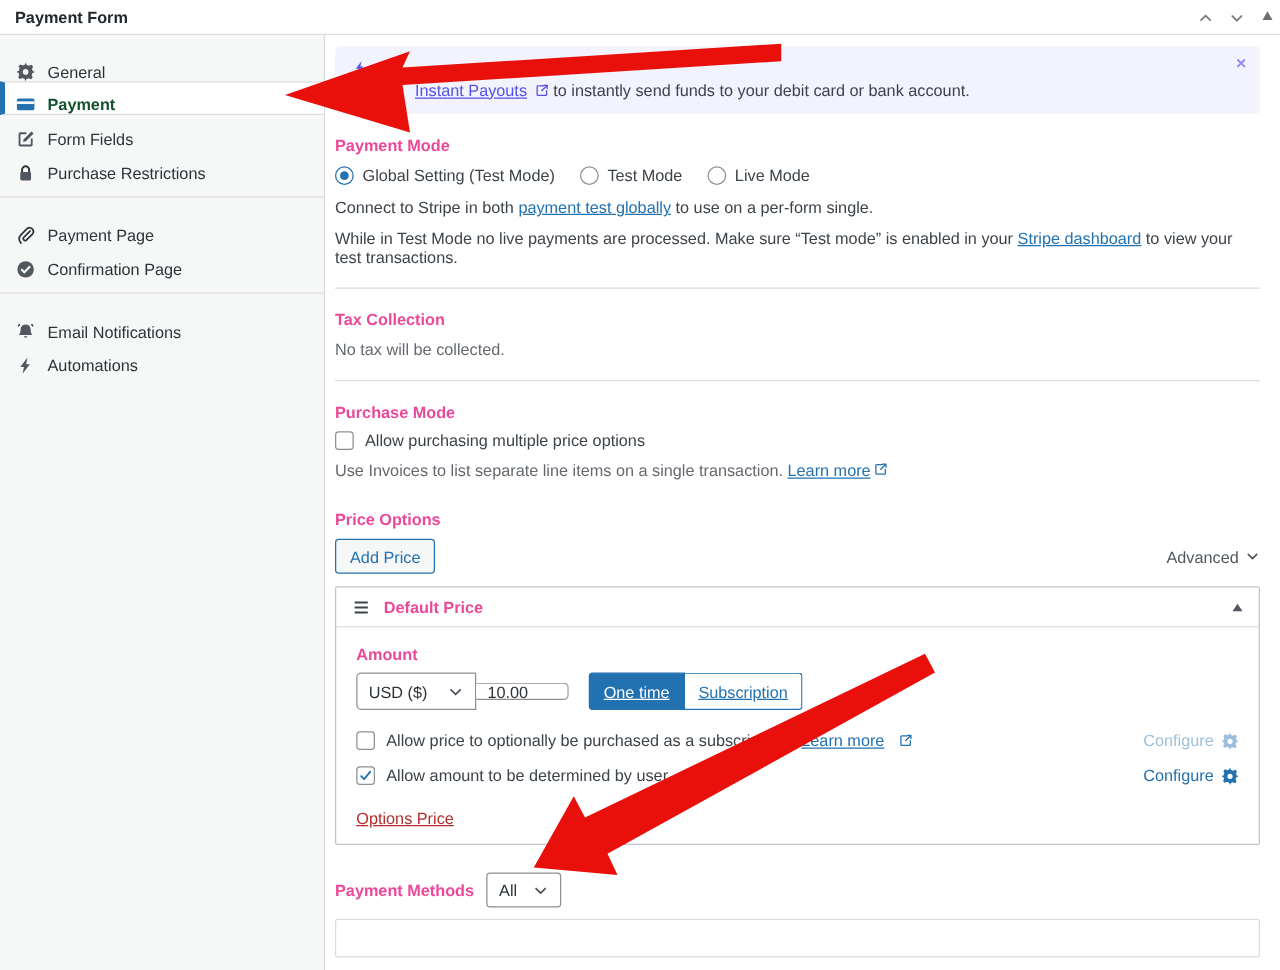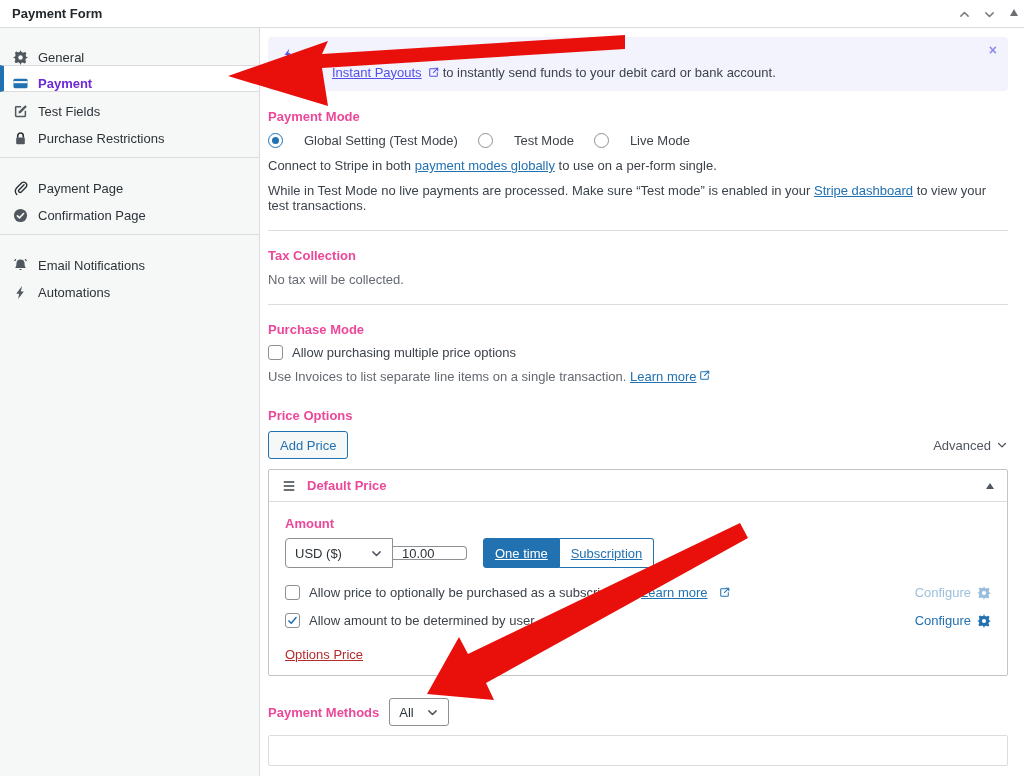--- a/index.html
+++ b/index.html
@@ -25,21 +25,21 @@
 
   
   .wrap { display:flex; height:748px; }
   .sidebar { width:260px; min-width:260px; background:#f6f7f7; border-right:1px solid #dcdcde;
              padding-top:10px; }
   .sitem { display:flex; align-items:flex-end; gap:10px; height:27px; padding:0 13px;
            color:#2c3338; cursor:pointer; }
   .sitem svg { width:15px; height:15px; fill:#50575e; flex:none; }
   .sitem.active { background:#fff; border-left:4px solid #2271b1; padding-left:9px;
                   border-top:1px solid #dcdcde; border-bottom:1px solid #dcdcde;
-                  color:#6d28d9; font-weight:700; }
+                  color:#14532d; font-weight:700; }
   .sitem.active svg { fill:#2271b1; }
   .sdiv { height:1px; background:#dcdcde; margin:11px 0; }
 
   .main { flex:1; padding:8px 16px 0 8px; position:relative; overflow:hidden; background:#fff; }
 
   
   .banner { background:#f3f3fe; border-radius:4px; padding:7px 14px 10px; position:relative;
             margin:1px 0 18px; }
   .banner-line1 { height:19px; display:flex; align-items:center; }
   .banner-line1 svg { width:12px; height:14px; fill:#5a54e8; }
@@ -50,21 +50,21 @@
                   font-size:14px; line-height:1; cursor:pointer; }
 
   .sec-label { font-weight:700; color:#ec4899; }
   .help { color:#646970; }
   hr.sep { border:none; border-top:1px solid #dcdcde; margin:17px 0; }
   .ext { display:inline-flex; width:11px; height:11px; color:#2271b1; margin-left:2px; }
   .ext svg { width:11px; height:11px; }
 
   
   .radio-row { display:flex; align-items:center; gap:20px; margin-top:9px; }
-  .radio { display:flex; align-items:center; gap:21px; cursor:pointer; }
+  .radio { display:flex; align-items:center; gap:7px; cursor:pointer; }
   .rdot { width:15px; height:15px; border-radius:50%; border:1px solid #8c8f94; background:#fff;
           position:relative; flex:none; }
   .radio.selected .rdot { border-color:#2271b1; }
   .radio.selected .rdot::after { content:""; position:absolute; inset:3px; border-radius:50%;
                                  background:#2271b1; }
   .mt8 { margin-top:9px; } .mt10 { margin-top:10px; }
 
   
   .select { height:28px; border:1px solid #8c8f94; border-radius:3px; background:#fff;
             display:inline-flex; align-items:center; padding:0 9px; cursor:pointer;
@@ -92,21 +92,21 @@
   .panel-header { height:32px; display:flex; align-items:center; padding:0 13px; gap:11px;
                   border-bottom:1px solid #dcdcde; }
   .handle { width:14px; height:14px; color:#3c434a; cursor:move; flex:none; }
   .handle svg { width:14px; height:14px; }
   .collapse-tri { margin-left:auto; width:0; height:0; cursor:pointer;
                   border-left:4px solid transparent; border-right:4px solid transparent;
                   border-bottom:6px solid #50575e; }
   .panel-body { padding:14px 16px 13px; }
   .amount-group { display:flex; align-items:center; margin-top:7px; }
   .currency-select { height:30px; border:1px solid #8c8f94; border-radius:4px 0 0 4px;
-                     display:flex; align-items:center; padding:0 9px; gap:28px; background:#fff;
+                     display:flex; align-items:center; padding:0 9px; gap:16px; background:#fff;
                      cursor:pointer; color:#2c3338; }
   .currency-select .chev { width:13px; height:13px; color:#50575e; }
   .amount-input { height:14px; border:1px solid #8c8f94; border-left:none;
                   border-radius:0 4px 4px 0; width:74px; padding:0 9px; font:inherit;
                   color:#2c3338; outline:none; background:#fff; }
   .toggle { display:flex; margin-left:16px; }
   .tseg { height:30px; display:flex; align-items:center; padding:0 11px; cursor:pointer;text-decoration:underline; }
   .tseg.on { background:#2271b1; color:#fff; border:1px solid #2271b1; border-radius:3px 0 0 3px; }
   .tseg.off { background:#fff; color:#2271b1; border:1px solid #2271b1; border-left:none;
               border-radius:0 3px 3px 0; }
@@ -228,21 +228,21 @@
     <div class="sitem active">
       <svg>
           <use href="#ic-card"></use>
         </svg>
       <span>Payment</span>
     </div>
     <div class="sitem">
       <svg>
           <use href="#ic-edit"></use>
         </svg>
-      <span>Test Fields</span>
+      <span>Form Fields</span>
     </div>
     <div class="sitem">
       <svg>
           <use href="#ic-lock"></use>
         </svg>
       <span>Purchase Restrictions</span>
     </div>
     <div class="sdiv"></div>
     <div class="sitem">
       <svg>
@@ -302,21 +302,21 @@
       <div class="radio">
         <span class="rdot"></span>
         <span>Test Mode</span>
       </div>
       <div class="radio">
         <span class="rdot"></span>
         <span>Live Mode</span>
       </div>
     </div>
     <div class="mt10">
-      <span>Connect to Stripe in both </span><a>payment modes globally</a><span> to use on a per-form single.</span>
+      <span>Connect to Stripe in both </span><a>payment test globally</a><span> to use on a per-form single.</span>
     </div>
     <div class="mt10">
       <span>While in Test Mode no live payments are processed. Make sure “Test mode” is enabled in your </span><a>Stripe dashboard</a><span> to view your test transactions.</span>
     </div>
 
     <hr class="sep">
 
     
     <div class="sec-label">Tax Collection</div>
     <div class="help mt8">No tax will be collected.</div>

